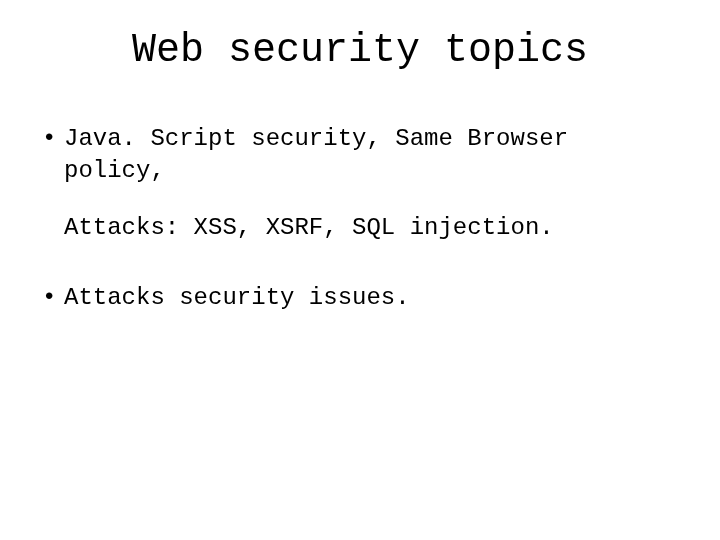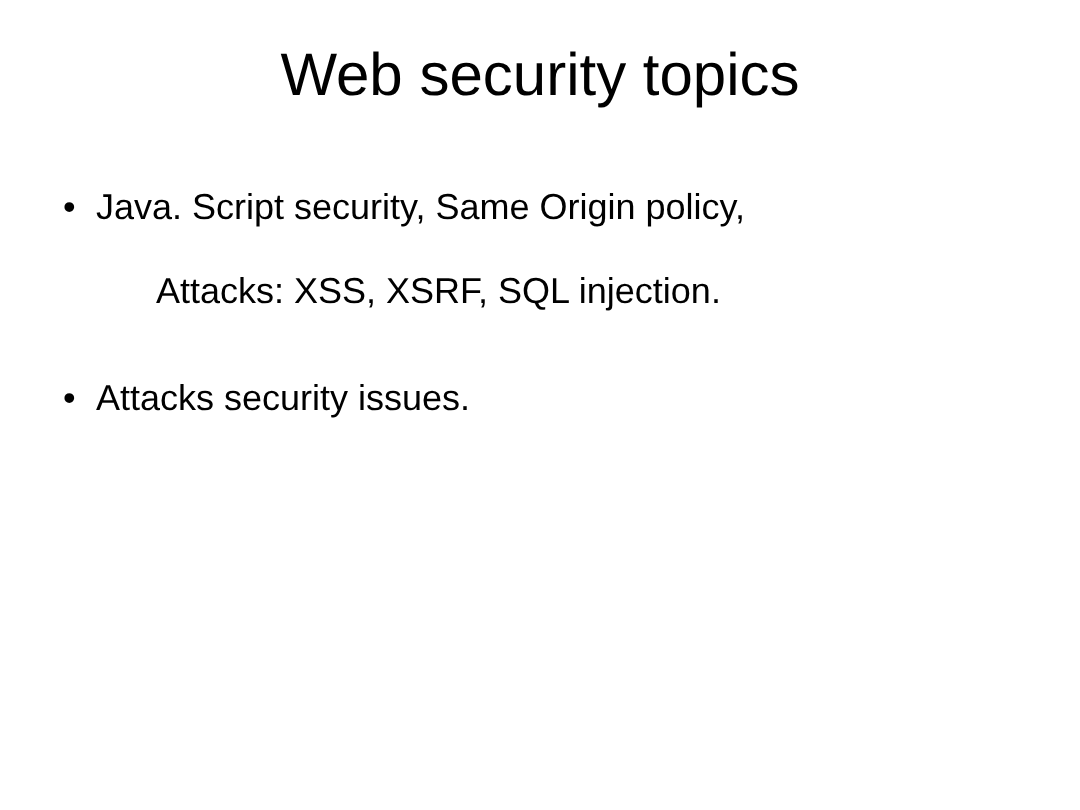--- a/index.html
+++ b/index.html
@@ -9,20 +9,21 @@
     height: 540px;
     background: #ffffff;
     font-family: Arial, Helvetica, sans-serif;
     color: #000000;
   }
   .slide {
     width: 720px;
     height: 492px;
     position: relative;
     box-sizing: border-box;
+    font-family: Liberation Mono, monospace;
   }
   .title {
     text-align: center;
     font-size: 40px;
     font-weight: 400;
     padding-top: 28px;
     letter-spacing: 0px;
   }
   .content {
     padding: 50px 40px 0 40px;
@@ -38,36 +39,35 @@
     flex: 0 0 22px;
     text-align: left;
     padding-left: 2px;
   }
   .bullet .body {
     flex: 1;
   }
   .line2 {
     display: block;
     margin-top: 24px;
-    margin-left: 40px;
   }
 </style>
 </head>
 <body>
 
 <div class="slide">
 
   <div class="title">Web security topics</div>
 
   <div class="content">
 
     <div class="bullet">
       <span class="dot">•</span>
       <span class="body">
-        <span>Java. Script security, Same Origin policy,</span>
+        <span>Java. Script security, Same Browser policy,</span>
         <span class="line2">Attacks: XSS, XSRF, SQL injection.</span>
       </span>
     </div>
 
     <div class="bullet">
       <span class="dot">•</span>
       <span class="body">
         <span>Attacks security issues.</span>
       </span>
     </div>

